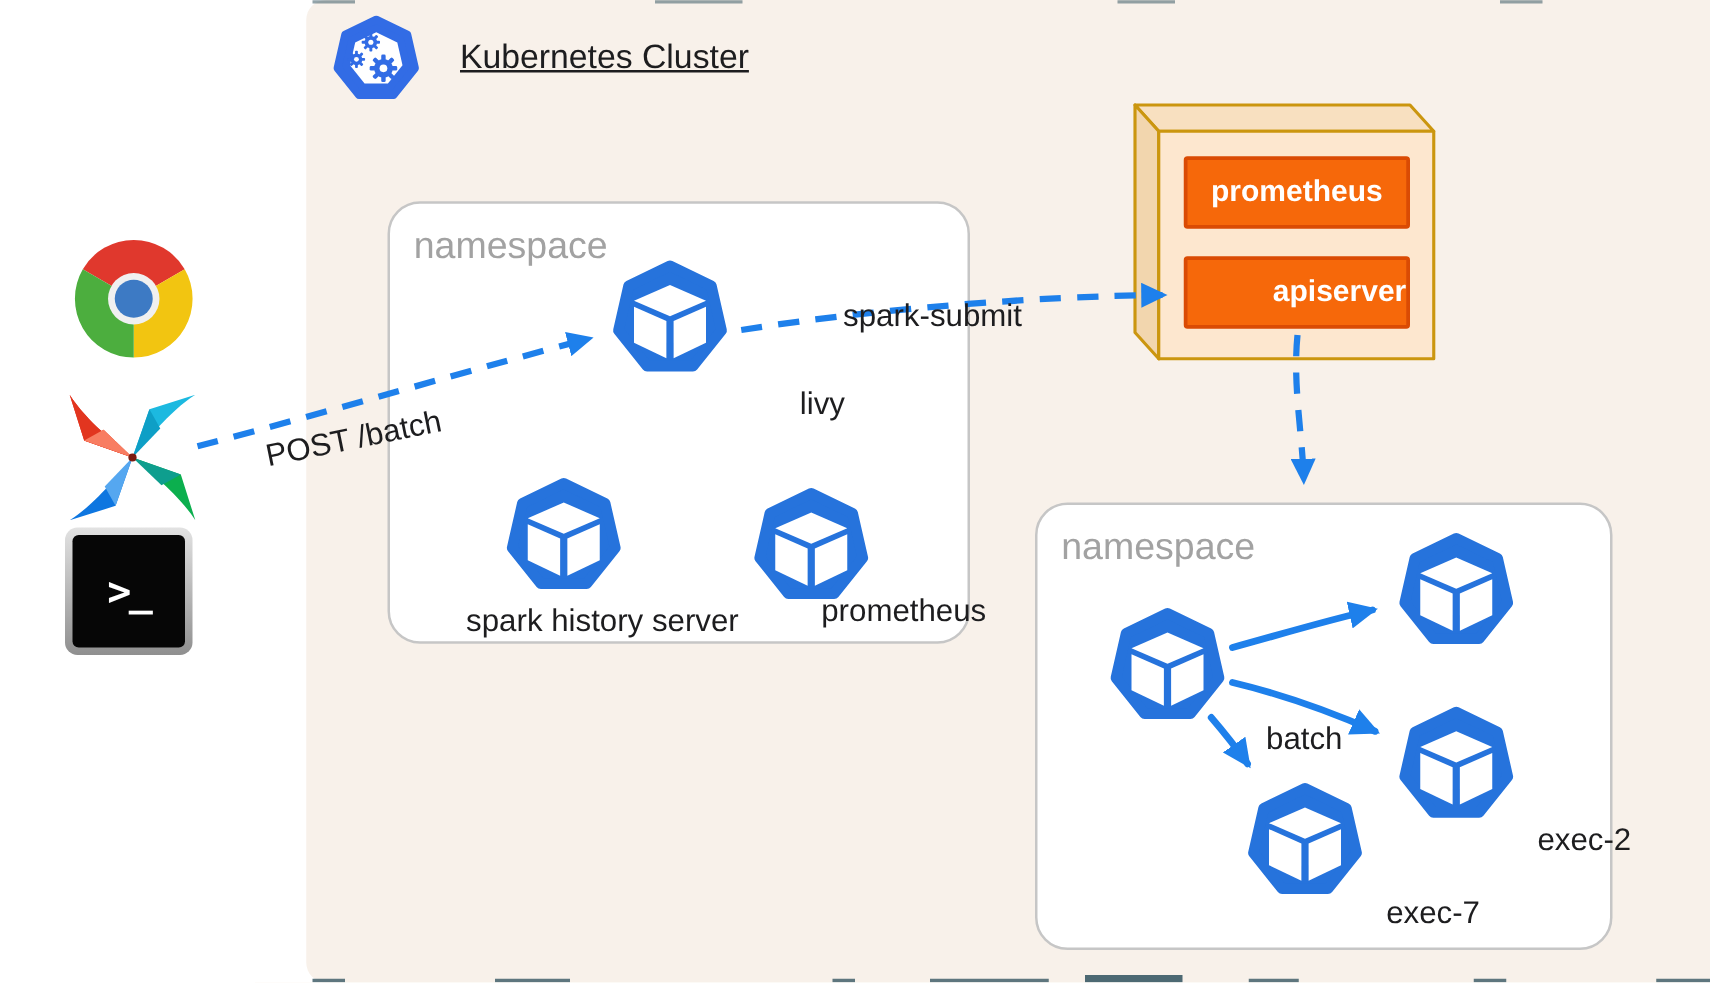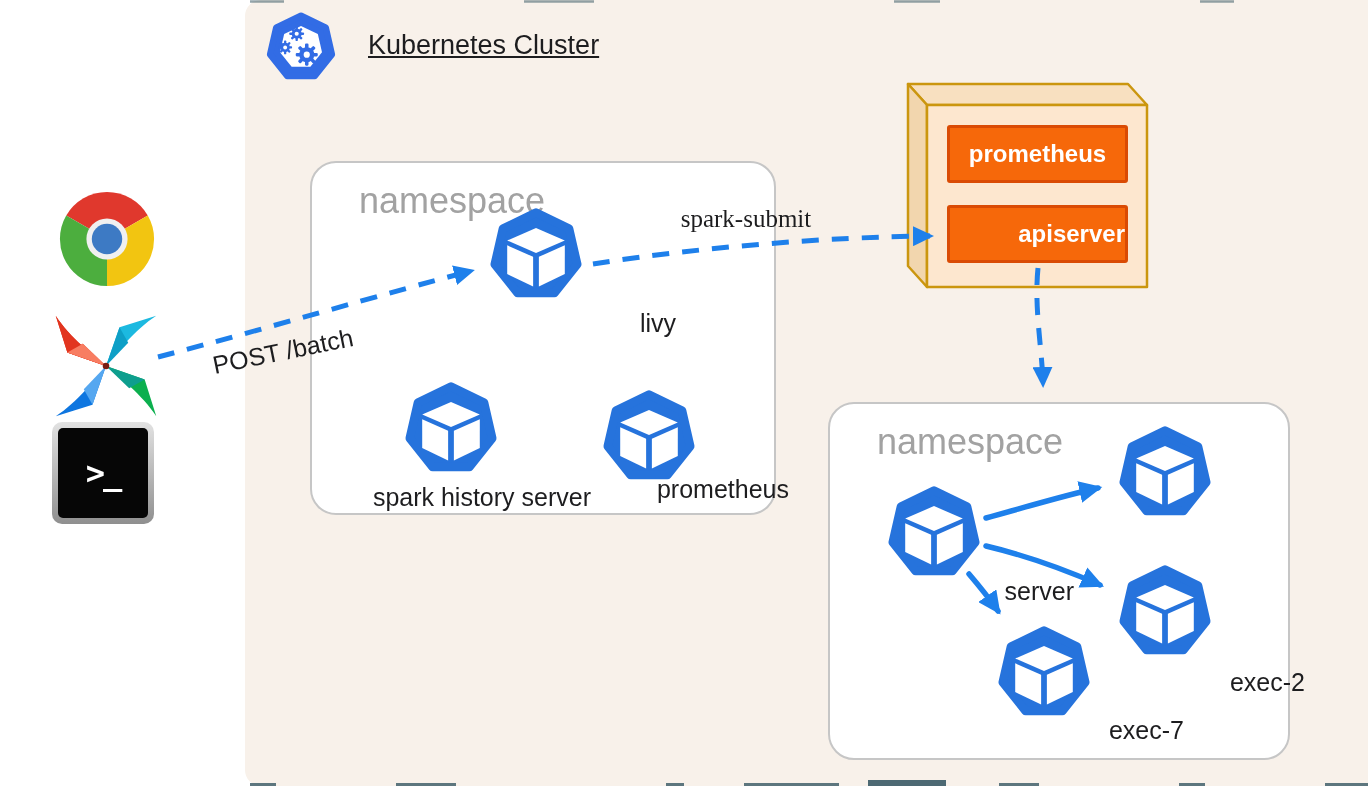--- a/index.html
+++ b/index.html
@@ -12,21 +12,21 @@
 
   
   .logo{position:absolute;left:265px;top:10px;width:72px;height:72px;}
   .page-title{position:absolute;left:368px;top:30px;font-size:27px;color:var(--text);text-decoration:underline;}
 
   
   .ns{position:absolute;background:#fff;border:2px solid var(--ns-border,#c6c6c6);
       border-radius:26px;box-sizing:border-box;}
   .ns1{left:310px;top:161px;width:466px;height:354px;}
   .ns2{left:828px;top:402px;width:462px;height:358px;}
-  .ns-label{display:block;padding:17px 0 0 19px;font-size:36px;color:var(--ns-label,#a2a2a2);margin-left:28px;}
+  .ns-label{display:block;padding:17px 0 0 19px;font-size:30px;color:var(--ns-label,#a2a2a2);}
 
   
   .wires{position:absolute;left:0;top:0;width:1368px;height:786px;pointer-events:none;}
   .dashed-edge{stroke:var(--arrow-blue);stroke-width:5;fill:none;stroke-dasharray:17 13;}
   .solid-edge{stroke:var(--arrow-blue);stroke-width:5.5;fill:none;stroke-linecap:round;}
   .box3d{stroke:var(--box-border);stroke-width:2.5;stroke-linejoin:round;}
 
   
   .comp{position:absolute;width:181px;height:58px;box-sizing:border-box;
         background:var(--component-orange,#f6680a);border:3px solid var(--component-border,#da4b04);
@@ -37,21 +37,21 @@
 
   
   .pod{position:absolute;width:96px;height:96px;}
   .pod-icon{width:96px;height:96px;display:block;}
   .pod-label{position:absolute;left:50%;margin-left:-140px;width:280px;text-align:right;
              font-size:25px;color:var(--text);white-space:nowrap;}
 
   
   .edge-label{position:absolute;font-size:25px;color:var(--text);text-align:center;white-space:nowrap;}
   .edge-label.post{left:198px;top:337px;width:170px;transform:rotate(-11.5deg);}
-  .edge-label.submit{left:661px;top:205px;width:170px;font-family:Liberation Serif, serif;}
+  .edge-label.submit{left:661px;top:239px;width:170px;}
 
   
   .client{position:absolute;}
   .client.chrome{left:58px;top:190px;width:98px;height:98px;}
   .client.airflow{left:48px;top:308px;width:116px;height:116px;}
   .client.terminal{left:52px;top:422px;width:102px;height:102px;box-sizing:border-box;
         border-radius:10px;padding:6px;background:linear-gradient(#e2e2e2,#8f8f8f);}
   .screen{width:100%;height:100%;background:#060606;border-radius:5px;box-sizing:border-box;
           display:flex;align-items:center;justify-content:center;}
   .prompt{color:#fff;font-family:"DejaVu Sans Mono",monospace;font-size:32px;font-weight:bold;letter-spacing:-2px;}
@@ -199,32 +199,32 @@
     <svg class="pod-icon" viewBox="0 0 100 100">
         <use href="#pod-sym"></use>
       </svg>
     <span class="pod-label" style="top:88px">prometheus</span>
   </div>
 
   <div class="pod" style="left:886px;top:483px">
     <svg class="pod-icon" viewBox="0 0 100 100">
         <use href="#pod-sym"></use>
       </svg>
-    <span class="pod-label" style="top:94px">server</span>
+    <span class="pod-label" style="top:94px">batch</span>
   </div>
   <div class="pod" style="left:1117px;top:423px">
     <svg class="pod-icon" viewBox="0 0 100 100">
         <use href="#pod-sym"></use>
       </svg>
   </div>
   <div class="pod" style="left:1117px;top:562px">
     <svg class="pod-icon" viewBox="0 0 100 100">
         <use href="#pod-sym"></use>
       </svg>
-    <span class="pod-label" style="top:106px">exec-2</span>
+    <span class="pod-label" style="top:96px">exec-2</span>
   </div>
   <div class="pod" style="left:996px;top:623px">
     <svg class="pod-icon" viewBox="0 0 100 100">
         <use href="#pod-sym"></use>
       </svg>
     <span class="pod-label" style="top:93px">exec-7</span>
   </div>
 
   <span class="edge-label post">POST /batch</span>
   <span class="edge-label submit">spark-submit</span>

